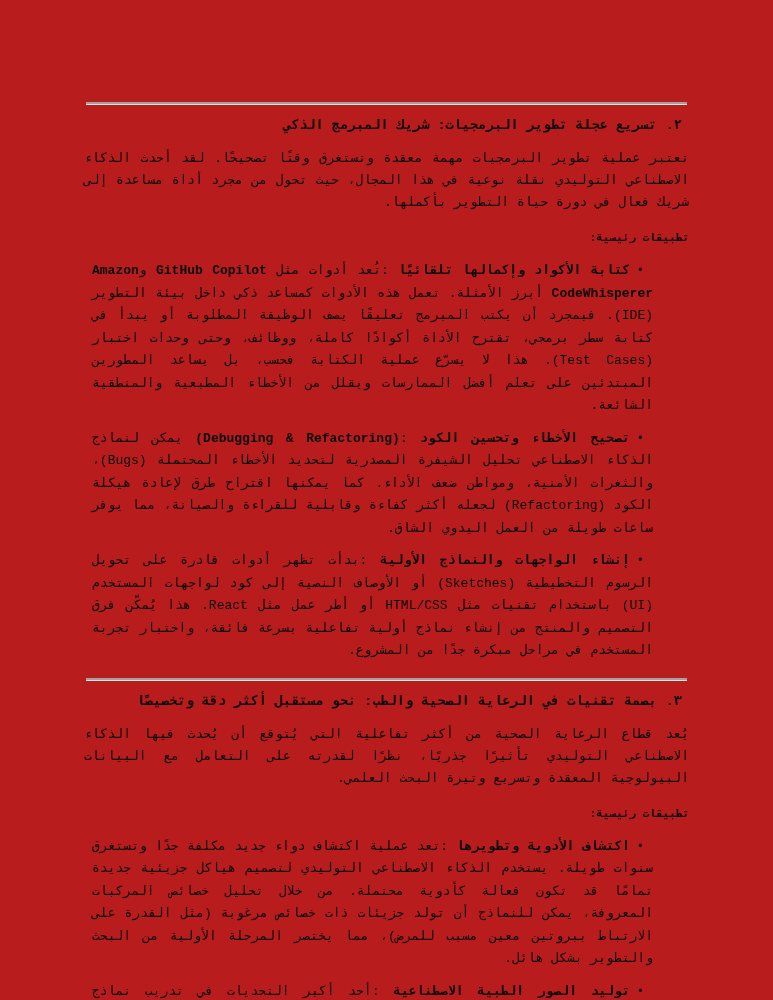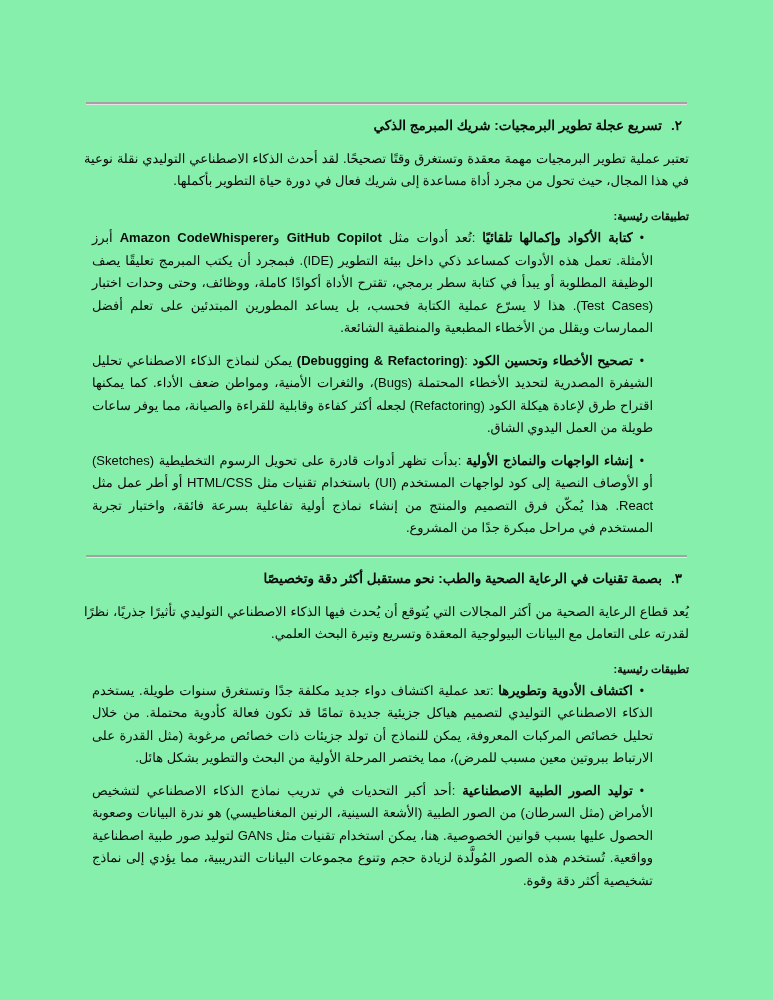--- a/index.html
+++ b/index.html
@@ -1,21 +1,21 @@
 <!DOCTYPE html>
 <html lang="ar" dir="rtl"><head>
 <meta charset="utf-8">
 <style>
   html,body{margin:0;padding:0;background:#ffffff;}
   .page{
     position:relative;
     width:773px;height:1000px;
-    background:#86efac;
+    background:#b91c1c;
     direction:rtl;
-    font-family:Liberation Sans, sans-serif;
+    font-family:Liberation Mono, monospace;
     color:#0a0a0a;
     overflow:hidden;
   }
   .content{position:absolute;top:0;right:84px;left:84px;padding-top:102px;}
   .rule{
     height:2px;background:#a2a2a2;border-bottom:1px solid #e4e4e4;
     margin:0 2px;
   }
   .rule.mid{margin-top:15px;}
   .sec-h{
@@ -24,21 +24,21 @@
   }
   .sec-num{margin-left:9px;}
   .intro{
     font-size:13px;line-height:22px;text-align:justify;
     margin:11px 0 0;
   }
   .sub{
     font-size:11px;font-weight:bold;line-height:22px;
     margin:13px 0 0;
   }
-  .list{}
+  .list{margin-top:11px;}
   .li{
     font-size:13px;line-height:22.5px;text-align:justify;
     padding:0 36px 0 8px;
     margin:0 0 10px;
     text-indent:9px;
   }
   .li:last-child{margin-bottom:0;}
   .bullet{margin-left:7px;font-size:12px;}
   .li b{font-weight:bold;}
 </style>
@@ -53,21 +53,21 @@
     <p class="intro">تعتبر عملية تطوير البرمجيات مهمة معقدة وتستغرق وقتًا تصحيحًا. لقد أحدث الذكاء الاصطناعي التوليدي نقلة نوعية في هذا المجال، حيث تحول من مجرد أداة مساعدة إلى شريك فعال في دورة حياة التطوير بأكملها.</p>
     <p class="sub">تطبيقات رئيسية:</p>
     <div class="list">
       <div class="li"><span class="bullet">•</span><span class="li-text"><b>كتابة الأكواد وإكمالها تلقائيًا</b><span> :تُعد أدوات مثل </span><b>GitHub Copilot</b><span> و</span><b>Amazon CodeWhisperer</b><span> أبرز الأمثلة. تعمل هذه الأدوات كمساعد ذكي داخل بيئة التطوير (IDE). فبمجرد أن يكتب المبرمج تعليقًا يصف الوظيفة المطلوبة أو يبدأ في كتابة سطر برمجي، تقترح الأداة أكوادًا كاملة، ووظائف، وحتى وحدات اختبار (Test Cases). هذا لا يسرّع عملية الكتابة فحسب، بل يساعد المطورين المبتدئين على تعلم أفضل الممارسات ويقلل من الأخطاء المطبعية والمنطقية الشائعة.</span></span></div>
       <div class="li"><span class="bullet">•</span><span class="li-text"><b>تصحيح الأخطاء وتحسين الكود</b><span> :</span><b>(Debugging &amp; Refactoring)</b><span> يمكن لنماذج الذكاء الاصطناعي تحليل الشيفرة المصدرية لتحديد الأخطاء المحتملة (Bugs)، والثغرات الأمنية، ومواطن ضعف الأداء. كما يمكنها اقتراح طرق لإعادة هيكلة الكود (Refactoring) لجعله أكثر كفاءة وقابلية للقراءة والصيانة، مما يوفر ساعات طويلة من العمل اليدوي الشاق.</span></span></div>
       <div class="li"><span class="bullet">•</span><span class="li-text"><b>إنشاء الواجهات والنماذج الأولية</b><span> :بدأت تظهر أدوات قادرة على تحويل الرسوم التخطيطية (Sketches) أو الأوصاف النصية إلى كود لواجهات المستخدم (UI) باستخدام تقنيات مثل HTML/CSS أو أطر عمل مثل React. هذا يُمكّن فرق التصميم والمنتج من إنشاء نماذج أولية تفاعلية بسرعة فائقة، واختبار تجربة المستخدم في مراحل مبكرة جدًا من المشروع.</span></span></div>
     </div>
 
     <div class="rule mid"></div>
     <h2 class="sec-h"><span class="sec-num">٣.</span><span class="sec-title">بصمة تقنيات في الرعاية الصحية والطب: نحو مستقبل أكثر دقة وتخصيصًا</span></h2>
-    <p class="intro">يُعد قطاع الرعاية الصحية من أكثر المجالات التي يُتوقع أن يُحدث فيها الذكاء الاصطناعي التوليدي تأثيرًا جذريًا، نظرًا لقدرته على التعامل مع البيانات البيولوجية المعقدة وتسريع وتيرة البحث العلمي.</p>
+    <p class="intro">يُعد قطاع الرعاية الصحية من أكثر تفاعلية التي يُتوقع أن يُحدث فيها الذكاء الاصطناعي التوليدي تأثيرًا جذريًا، نظرًا لقدرته على التعامل مع البيانات البيولوجية المعقدة وتسريع وتيرة البحث العلمي.</p>
     <p class="sub">تطبيقات رئيسية:</p>
     <div class="list">
       <div class="li"><span class="bullet">•</span><span class="li-text"><b>اكتشاف الأدوية وتطويرها</b><span> :تعد عملية اكتشاف دواء جديد مكلفة جدًا وتستغرق سنوات طويلة. يستخدم الذكاء الاصطناعي التوليدي لتصميم هياكل جزيئية جديدة تمامًا قد تكون فعالة كأدوية محتملة. من خلال تحليل خصائص المركبات المعروفة، يمكن للنماذج أن تولد جزيئات ذات خصائص مرغوبة (مثل القدرة على الارتباط ببروتين معين مسبب للمرض)، مما يختصر المرحلة الأولية من البحث والتطوير بشكل هائل.</span></span></div>
       <div class="li"><span class="bullet">•</span><span class="li-text"><b>توليد الصور الطبية الاصطناعية</b><span> :أحد أكبر التحديات في تدريب نماذج الذكاء الاصطناعي لتشخيص الأمراض (مثل السرطان) من الصور الطبية (الأشعة السينية، الرنين المغناطيسي) هو ندرة البيانات وصعوبة الحصول عليها بسبب قوانين الخصوصية. هنا، يمكن استخدام تقنيات مثل GANs لتوليد صور طبية اصطناعية وواقعية. تُستخدم هذه الصور المُولَّدة لزيادة حجم وتنوع مجموعات البيانات التدريبية، مما يؤدي إلى نماذج تشخيصية أكثر دقة وقوة.</span></span></div>
     </div>
 
   </div>
 </div>
 
 </body></html>

